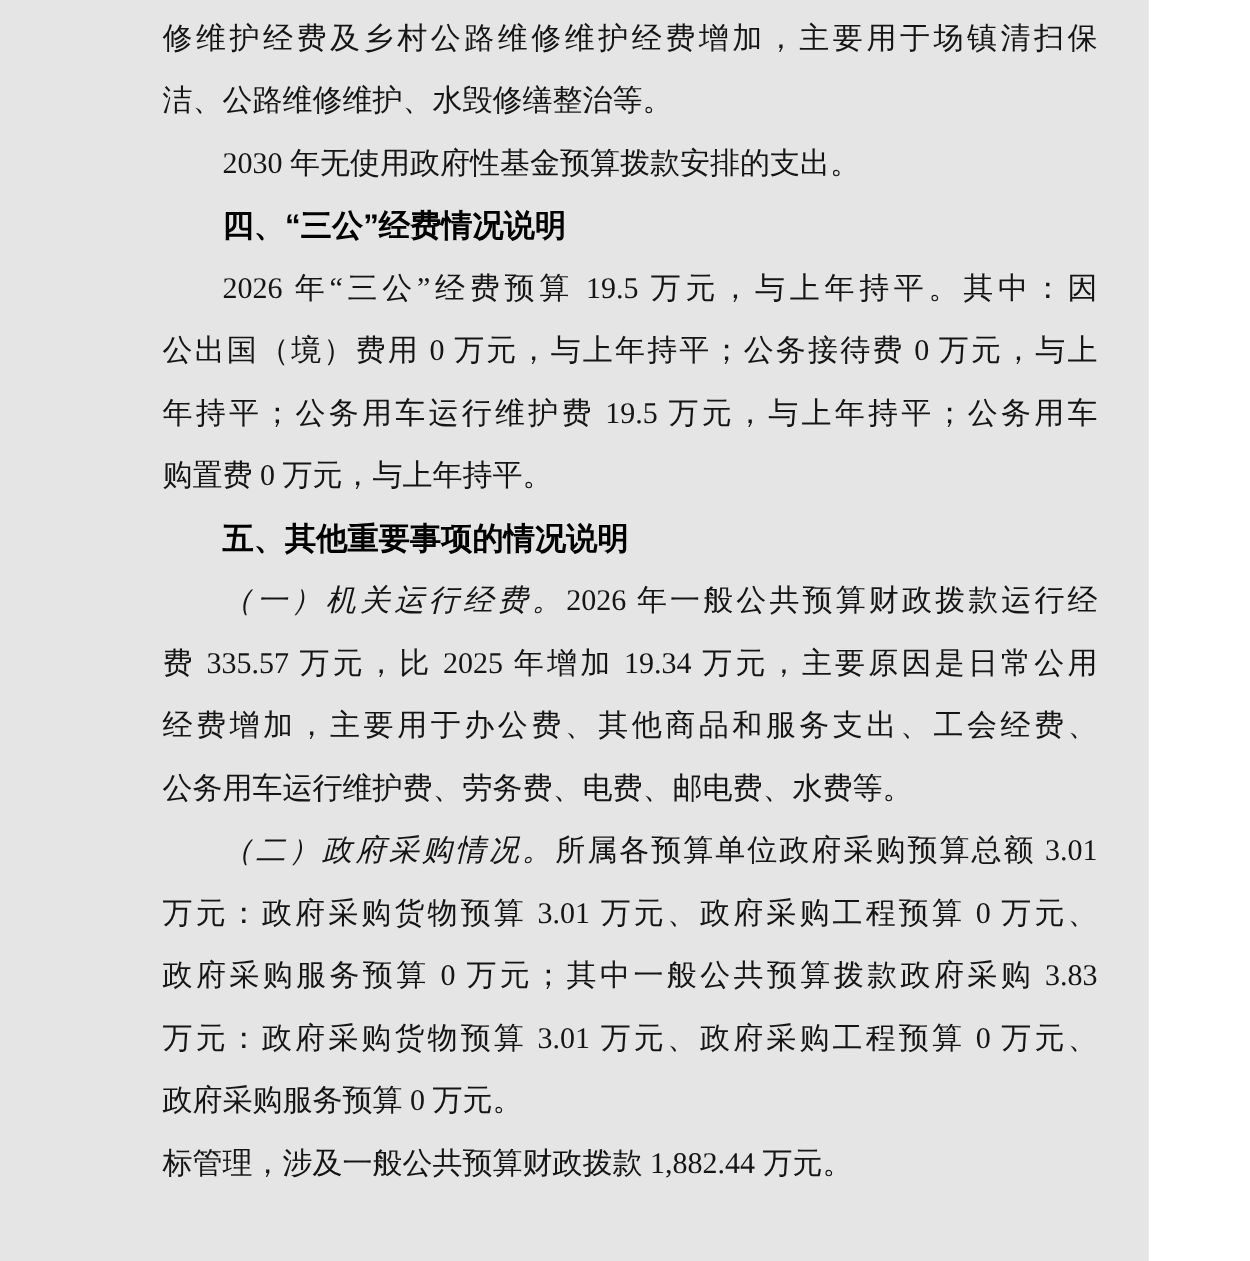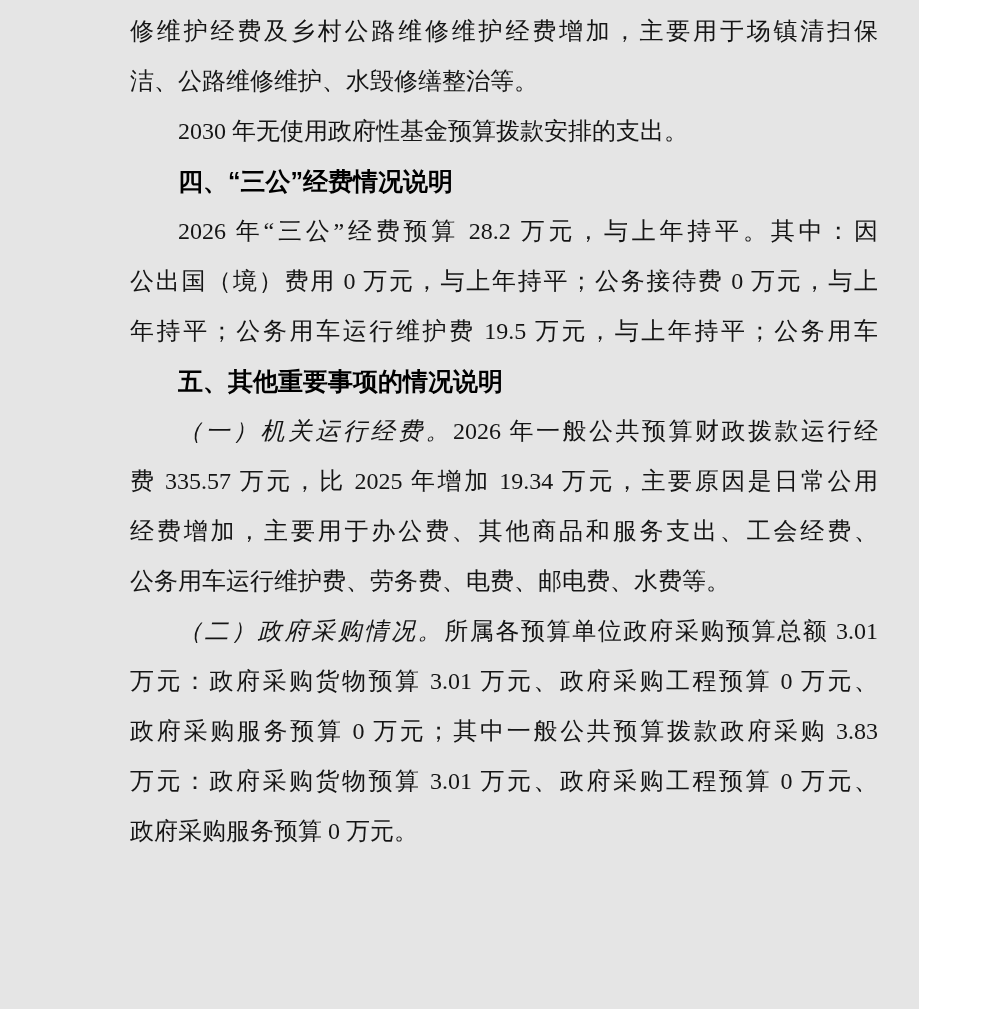--- a/index.html
+++ b/index.html
@@ -49,27 +49,29 @@
 </style>
 </head>
 <body>
 
 <div class="doc-page">
   <div class="doc-body">
       <div class="line just">修维护经费及乡村公路维修维护经费增加，主要用于场镇清扫保</div>
       <div class="line">洁、公路维修维护、水毁修缮整治等。</div>
       <div class="line indent">2030 年无使用政府性基金预算拨款安排的支出。</div>
       <div class="line indent heading">四、“三公”经费情况说明</div>
-      <div class="line just indent">2026 年“三公”经费预算 28.2 万元，与上年持平。其中：因</div>
+      <div class="line just indent">2026 年“三公”经费预算 19.5 万元，与上年持平。其中：因</div>
       <div class="line just">公出国（境）费用 0 万元，与上年持平；公务接待费 0 万元，与上</div>
       <div class="line just">年持平；公务用车运行维护费 19.5 万元，与上年持平；公务用车</div>
+      <div class="line">购置费 0 万元，与上年持平。</div>
       <div class="line indent heading">五、其他重要事项的情况说明</div>
       <div class="line just indent"><span class="kaiti">（一）机关运行经费。</span><span>2026 年一般公共预算财政拨款运行经</span></div>
       <div class="line just">费 335.57 万元，比 2025 年增加 19.34 万元，主要原因是日常公用</div>
       <div class="line just">经费增加，主要用于办公费、其他商品和服务支出、工会经费、</div>
       <div class="line">公务用车运行维护费、劳务费、电费、邮电费、水费等。</div>
       <div class="line just indent"><span class="kaiti">（二）政府采购情况。</span><span>所属各预算单位政府采购预算总额 3.01</span></div>
       <div class="line just">万元：政府采购货物预算 3.01 万元、政府采购工程预算 0 万元、</div>
       <div class="line just">政府采购服务预算 0 万元；其中一般公共预算拨款政府采购 3.83</div>
       <div class="line just">万元：政府采购货物预算 3.01 万元、政府采购工程预算 0 万元、</div>
       <div class="line">政府采购服务预算 0 万元。</div>
+      <div class="line">标管理，涉及一般公共预算财政拨款 1,882.44 万元。</div>
     </div>
 </div>
 
 </body></html>

